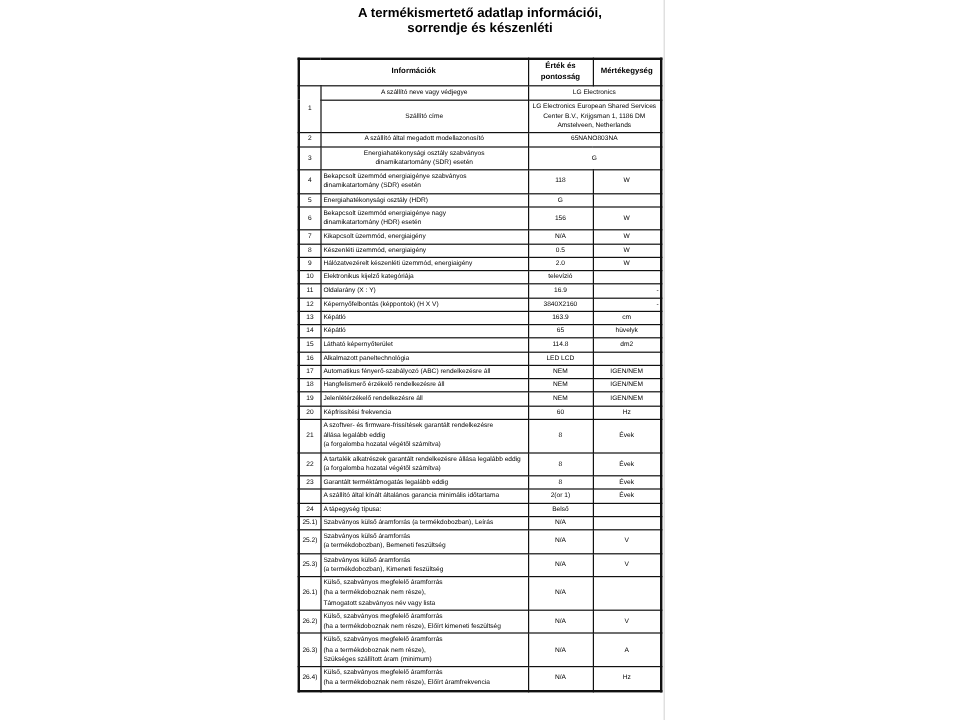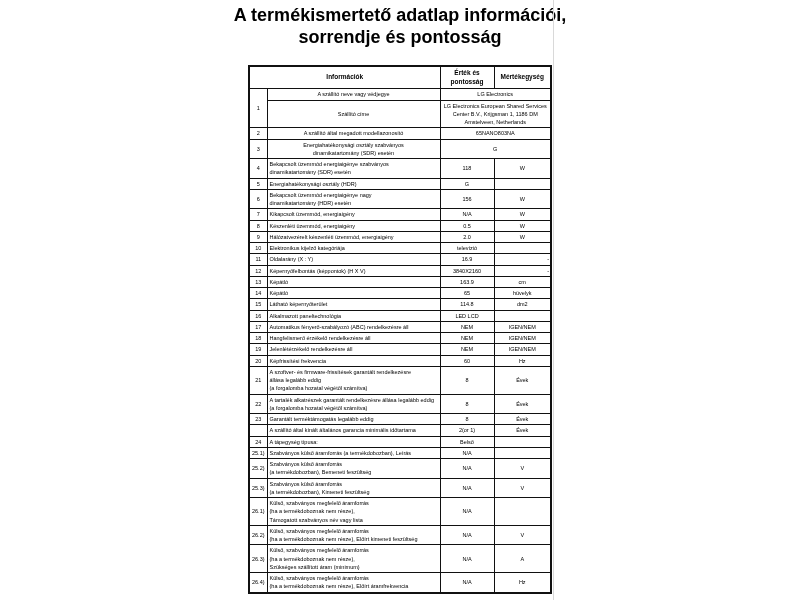--- a/index.html
+++ b/index.html
@@ -11,21 +11,21 @@
     width: 800px;
     height: 600px;
     overflow: hidden;
     position: relative;
     font-family: "Liberation Sans", sans-serif;
     color: #000;
   }
   .page-title {
     margin: 5px 0 0 0;
     text-align: center;
-    font-size: 18px;
+    font-size: 11px;
     font-weight: bold;
     line-height: 1.22;
   }
   .edge-line {
     position: absolute;
     left: 553px;
     top: 0;
     width: 1px;
     height: 600px;
     background: #d9d9d9;
@@ -62,21 +62,21 @@
   td.value { text-align: center; }
   td.unit  { text-align: center; }
   td.unit.r { text-align: right; padding-right: 1px; }
   td.pad   { padding-top: 6px; padding-bottom: 6px; }
 </style>
 </head>
 <body>
 
 <div class="edge-line"></div>
 
-<h1 class="page-title"><span>A termékismertető adatlap információi,</span><br><span>sorrendje és pontosság</span></h1>
+<h1 class="page-title"><span>A termékismertető adatlap információi,</span><br><span>sorrendje és készenléti</span></h1>
 
 <table class="datasheet">
   <colgroup>
     <col style="width:18px">
     <col style="width:173px">
     <col style="width:54px">
     <col style="width:57px">
   </colgroup>
   <thead>
     <tr>

